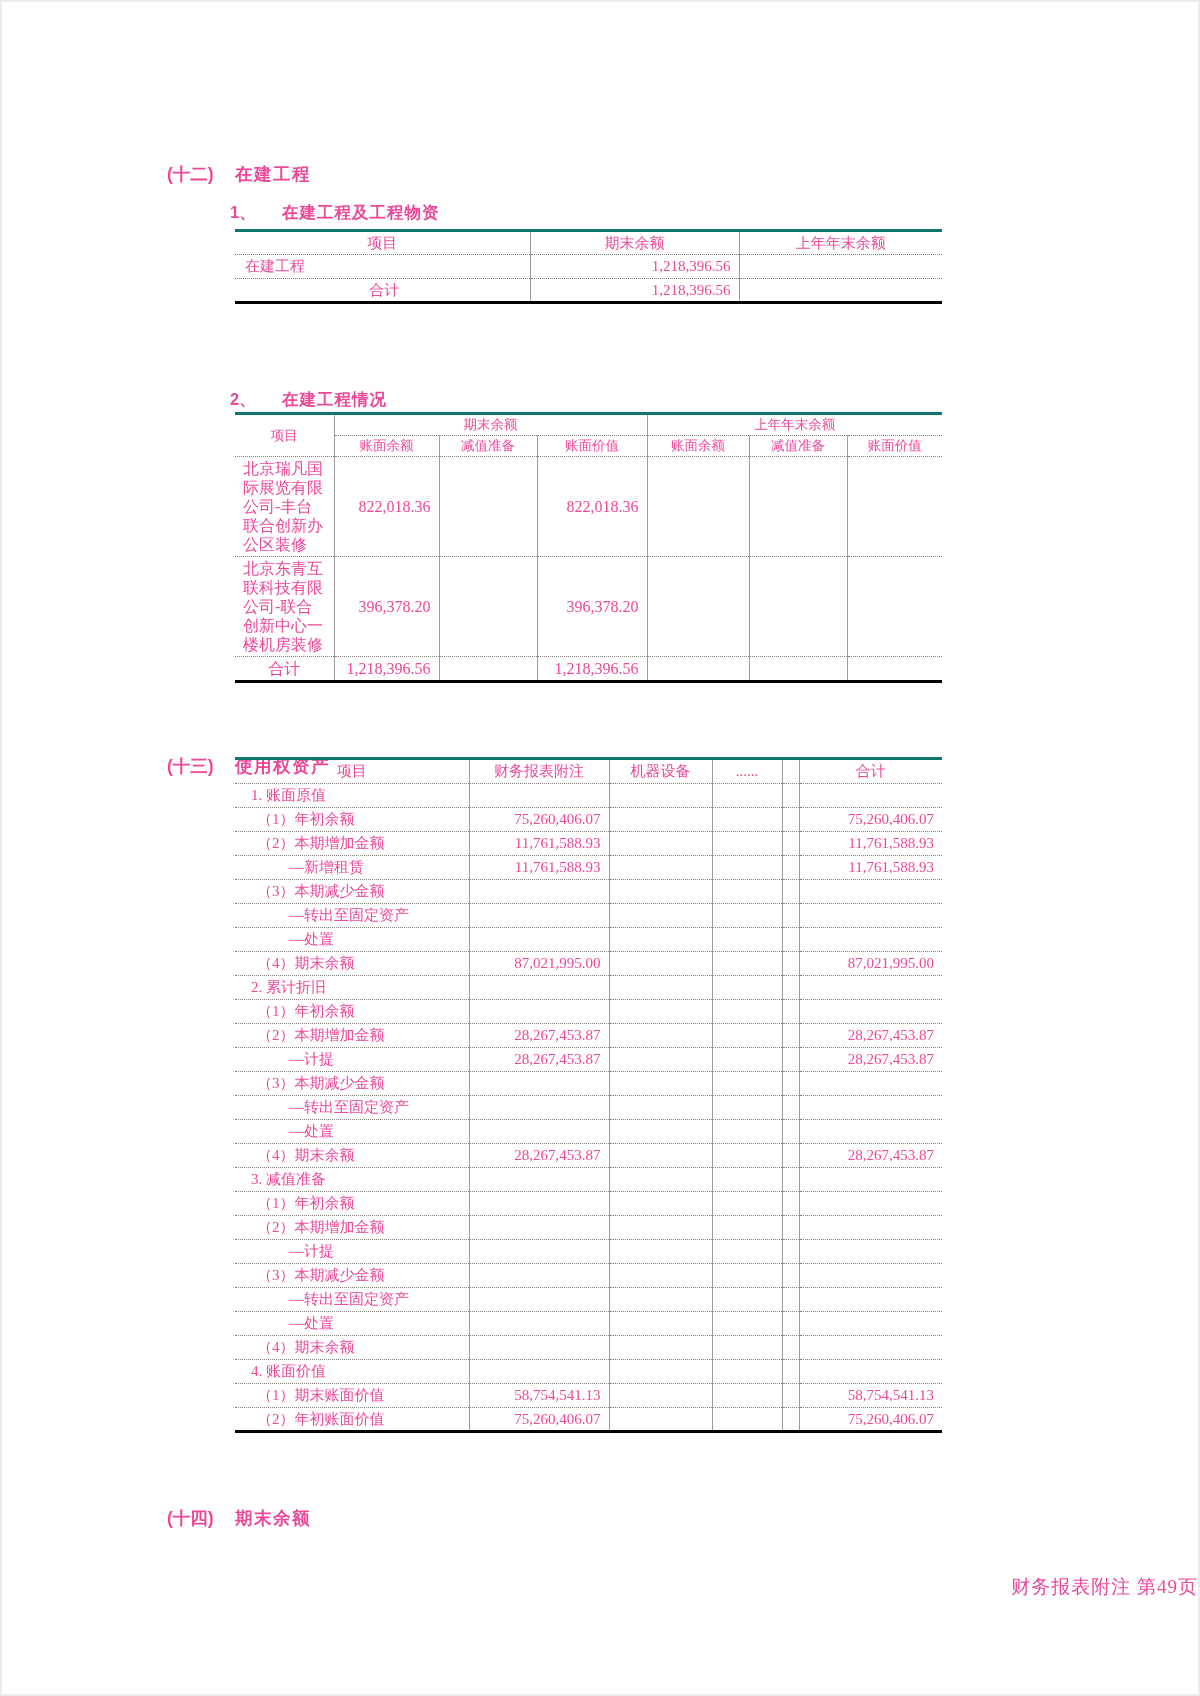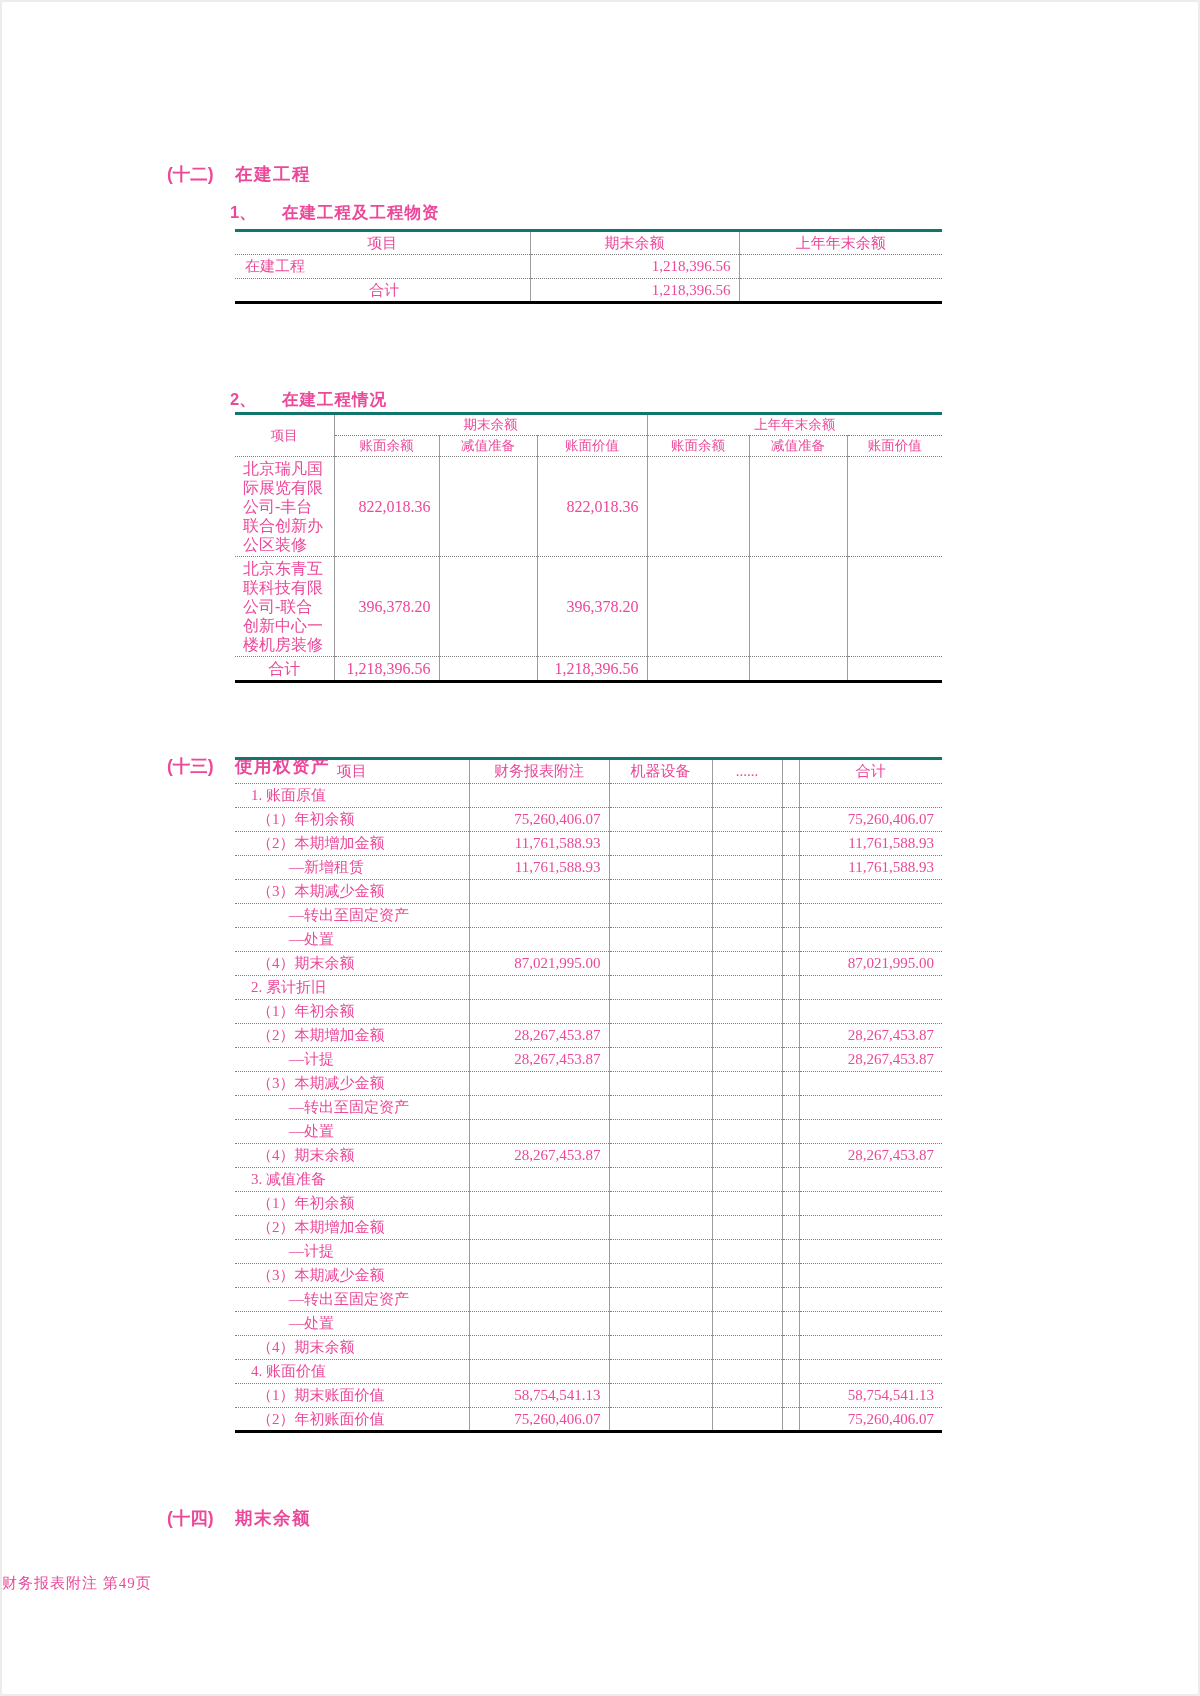--- a/index.html
+++ b/index.html
@@ -27,22 +27,22 @@
 .ind2{padding-left:22px}
 .ind3{padding-left:54px}
 #t1 th,#t1 td{height:24px;font-size:15px}
 #t1 td.lbl{padding-left:10px}
 #t2 th{font-size:13.5px;height:21px}
 #t2 td{font-size:16px}
 #t2 td.lbl{padding:2px 8px;line-height:19px}
 #t2 tr.total td{height:24px}
 #t3 th{height:25px;font-size:15px}
 #t3 td{height:24px;font-size:15px}
-.footer{position:absolute;top:1572px;left:0;width:100%;text-align:left;
-  font-size:15px;letter-spacing:1px}
+.footer{position:absolute;top:1572px;left:0;width:100%;text-align:right;
+  font-size:19px;letter-spacing:1px}
 </style>
 </head>
 <body>
 
 <div class="page">
 
   <div class="sec-heading" style="top:160px">
     <span class="sec-num">(十二)</span><span>在建工程</span>
   </div>
 

